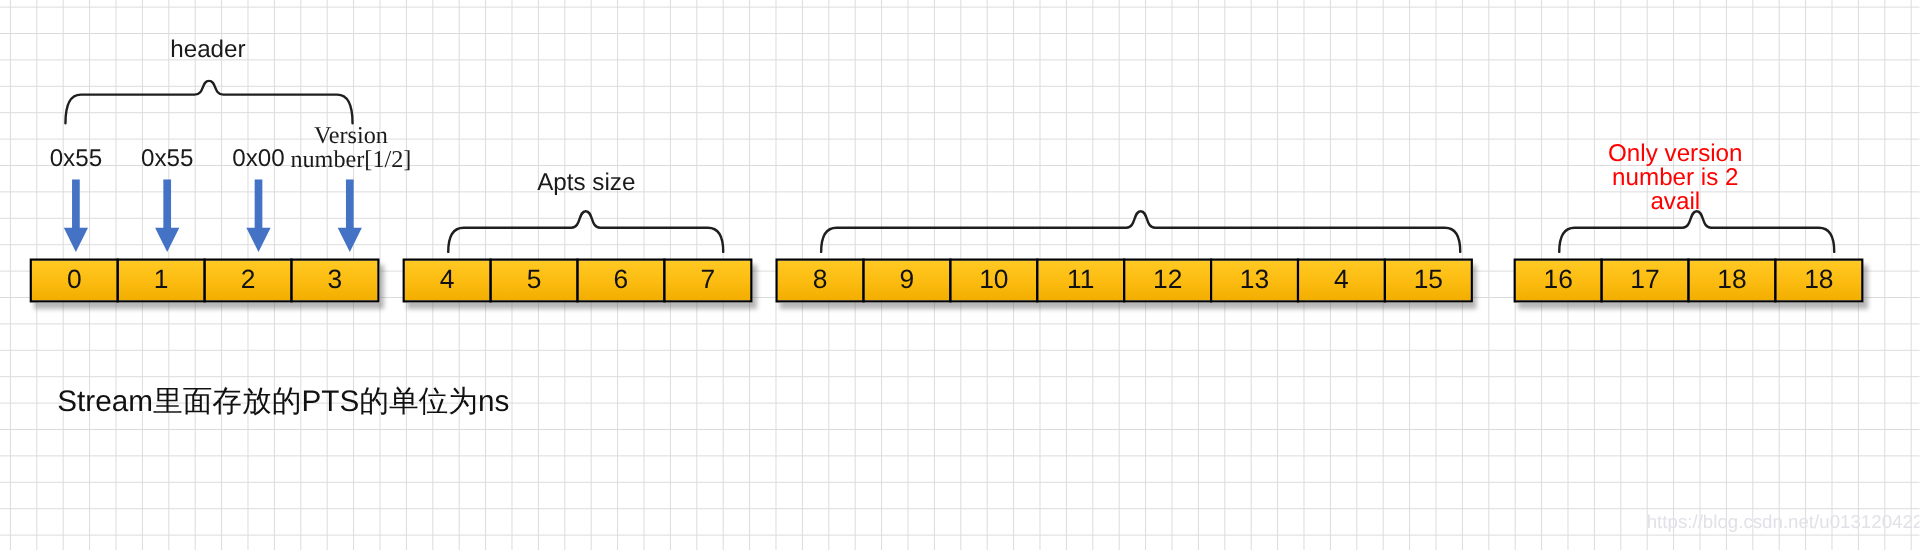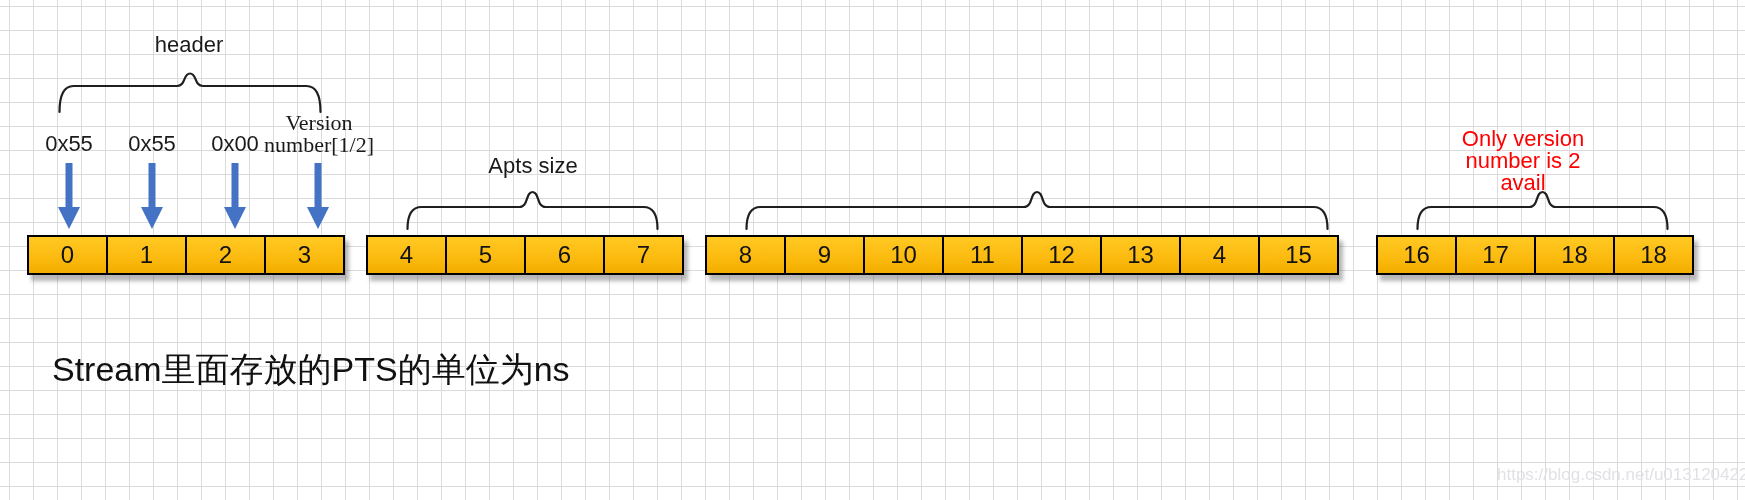--- a/index.html
+++ b/index.html
@@ -61,21 +61,21 @@
     color:#121212;
     font-size:24px;
     line-height:36px;
     text-align:center;
   }
   .byte-cell + .byte-cell{margin-left:-2px;}
   .caption{
     position:absolute;
     left:52px;
     top:347px;
-    font-size:34px;
+    font-size:27px;
     color:#111111;
     white-space:nowrap;
   }
   .watermark{
     position:absolute;
     left:1497px;
     top:465px;
     font-size:17px;
     color:var(--watermark);
     white-space:nowrap;

